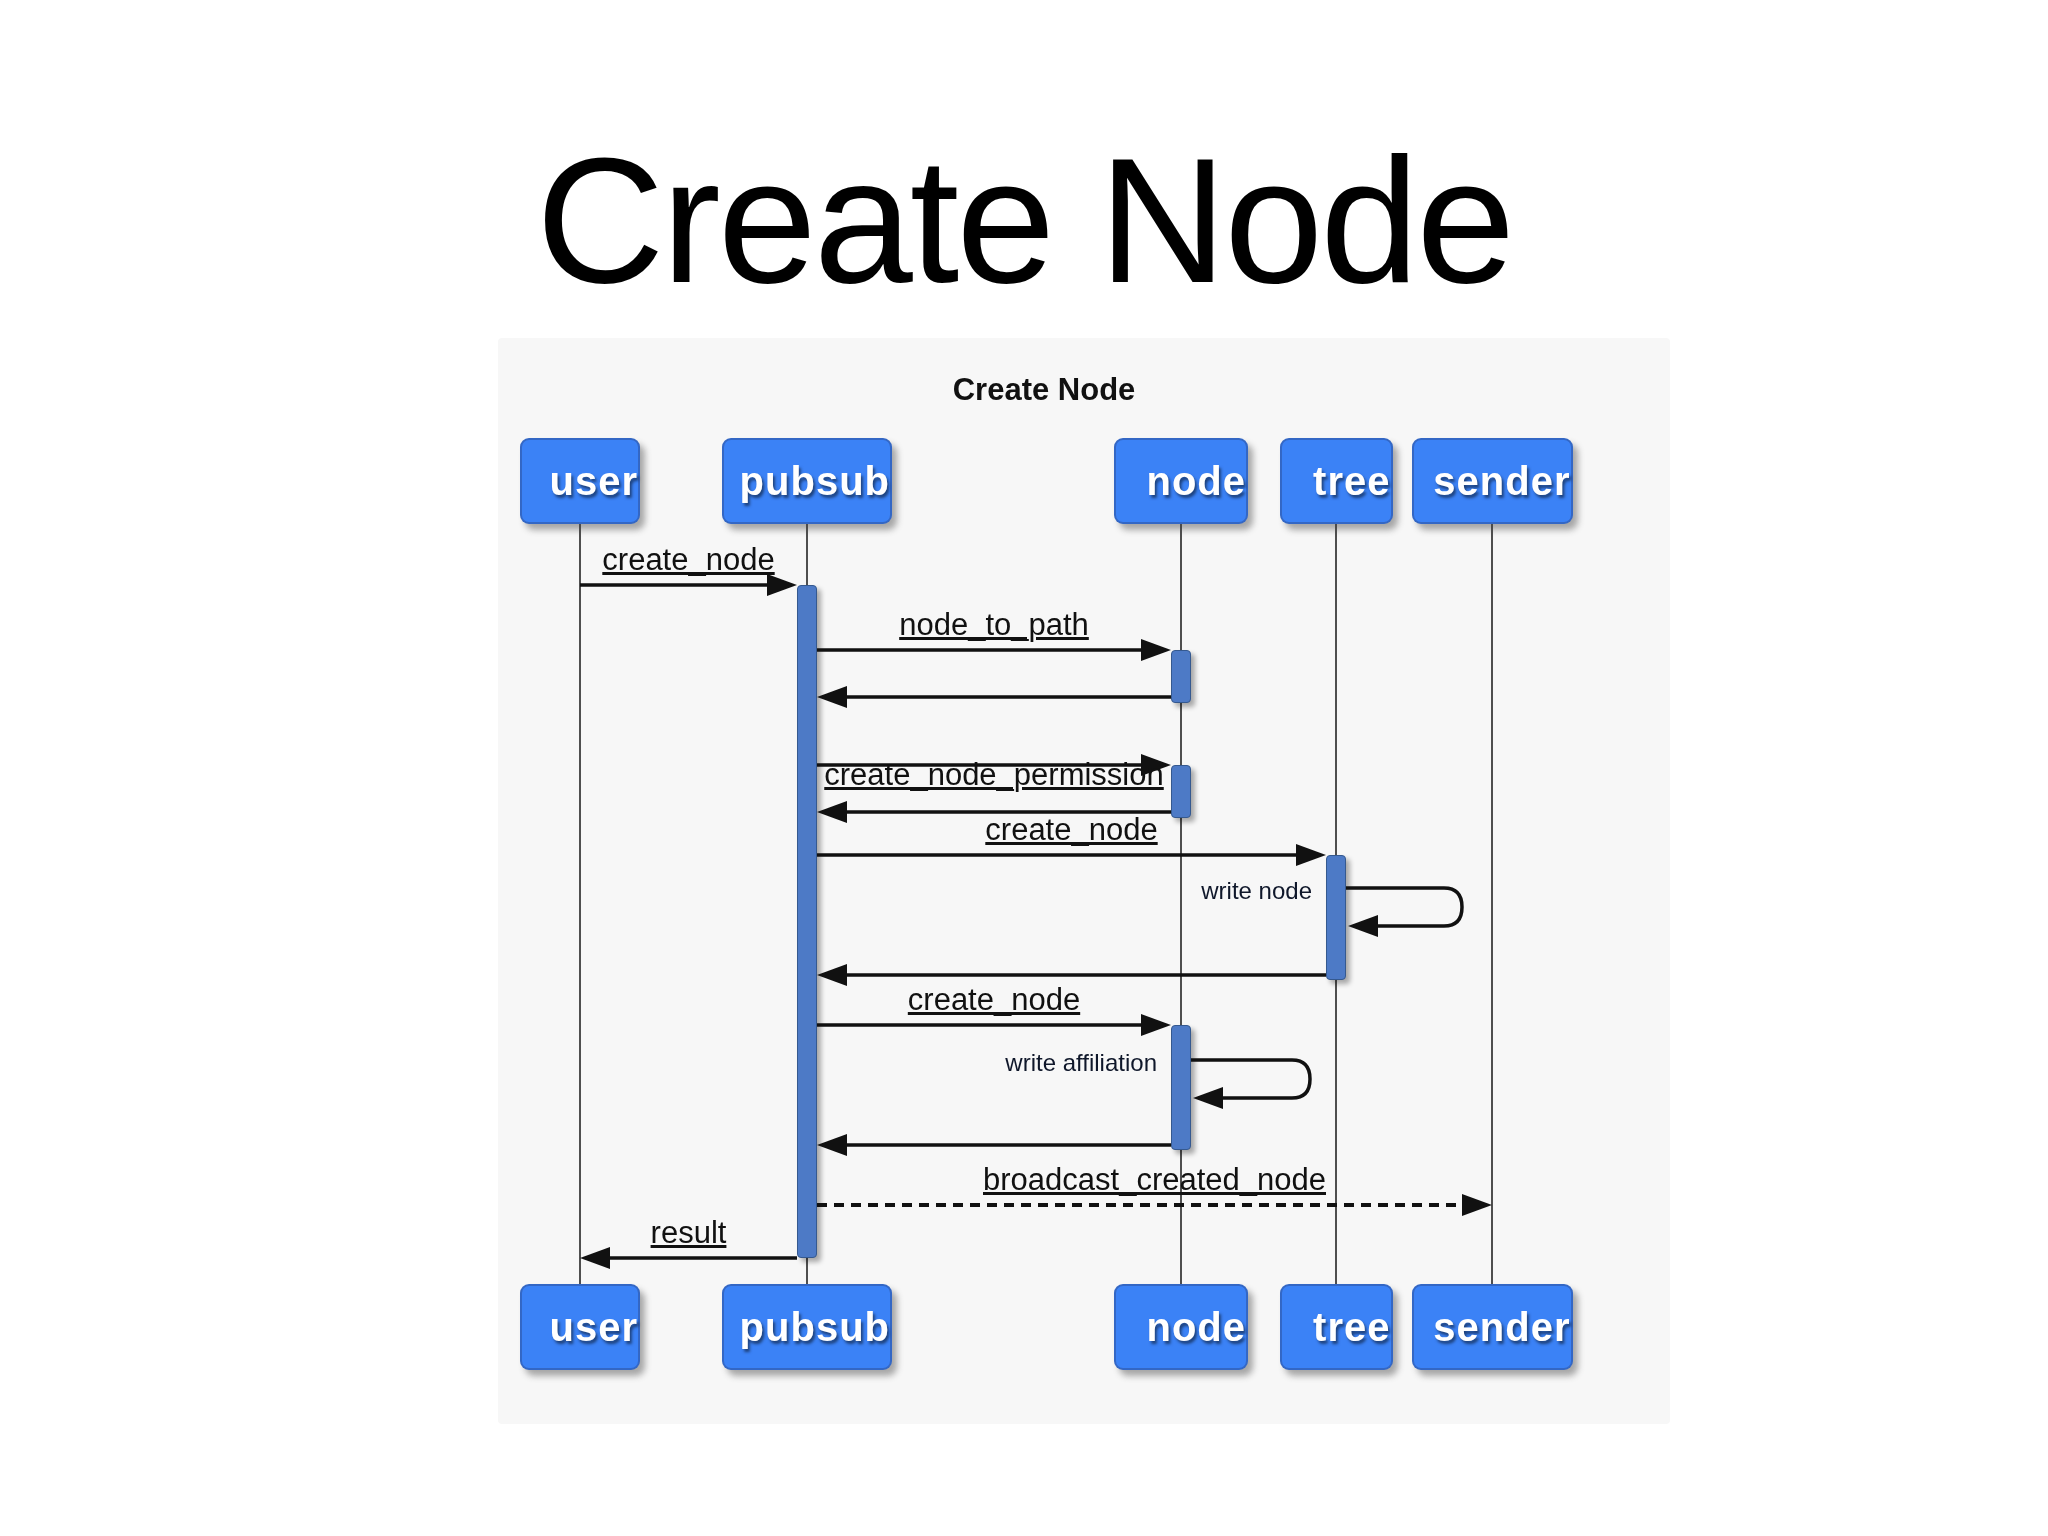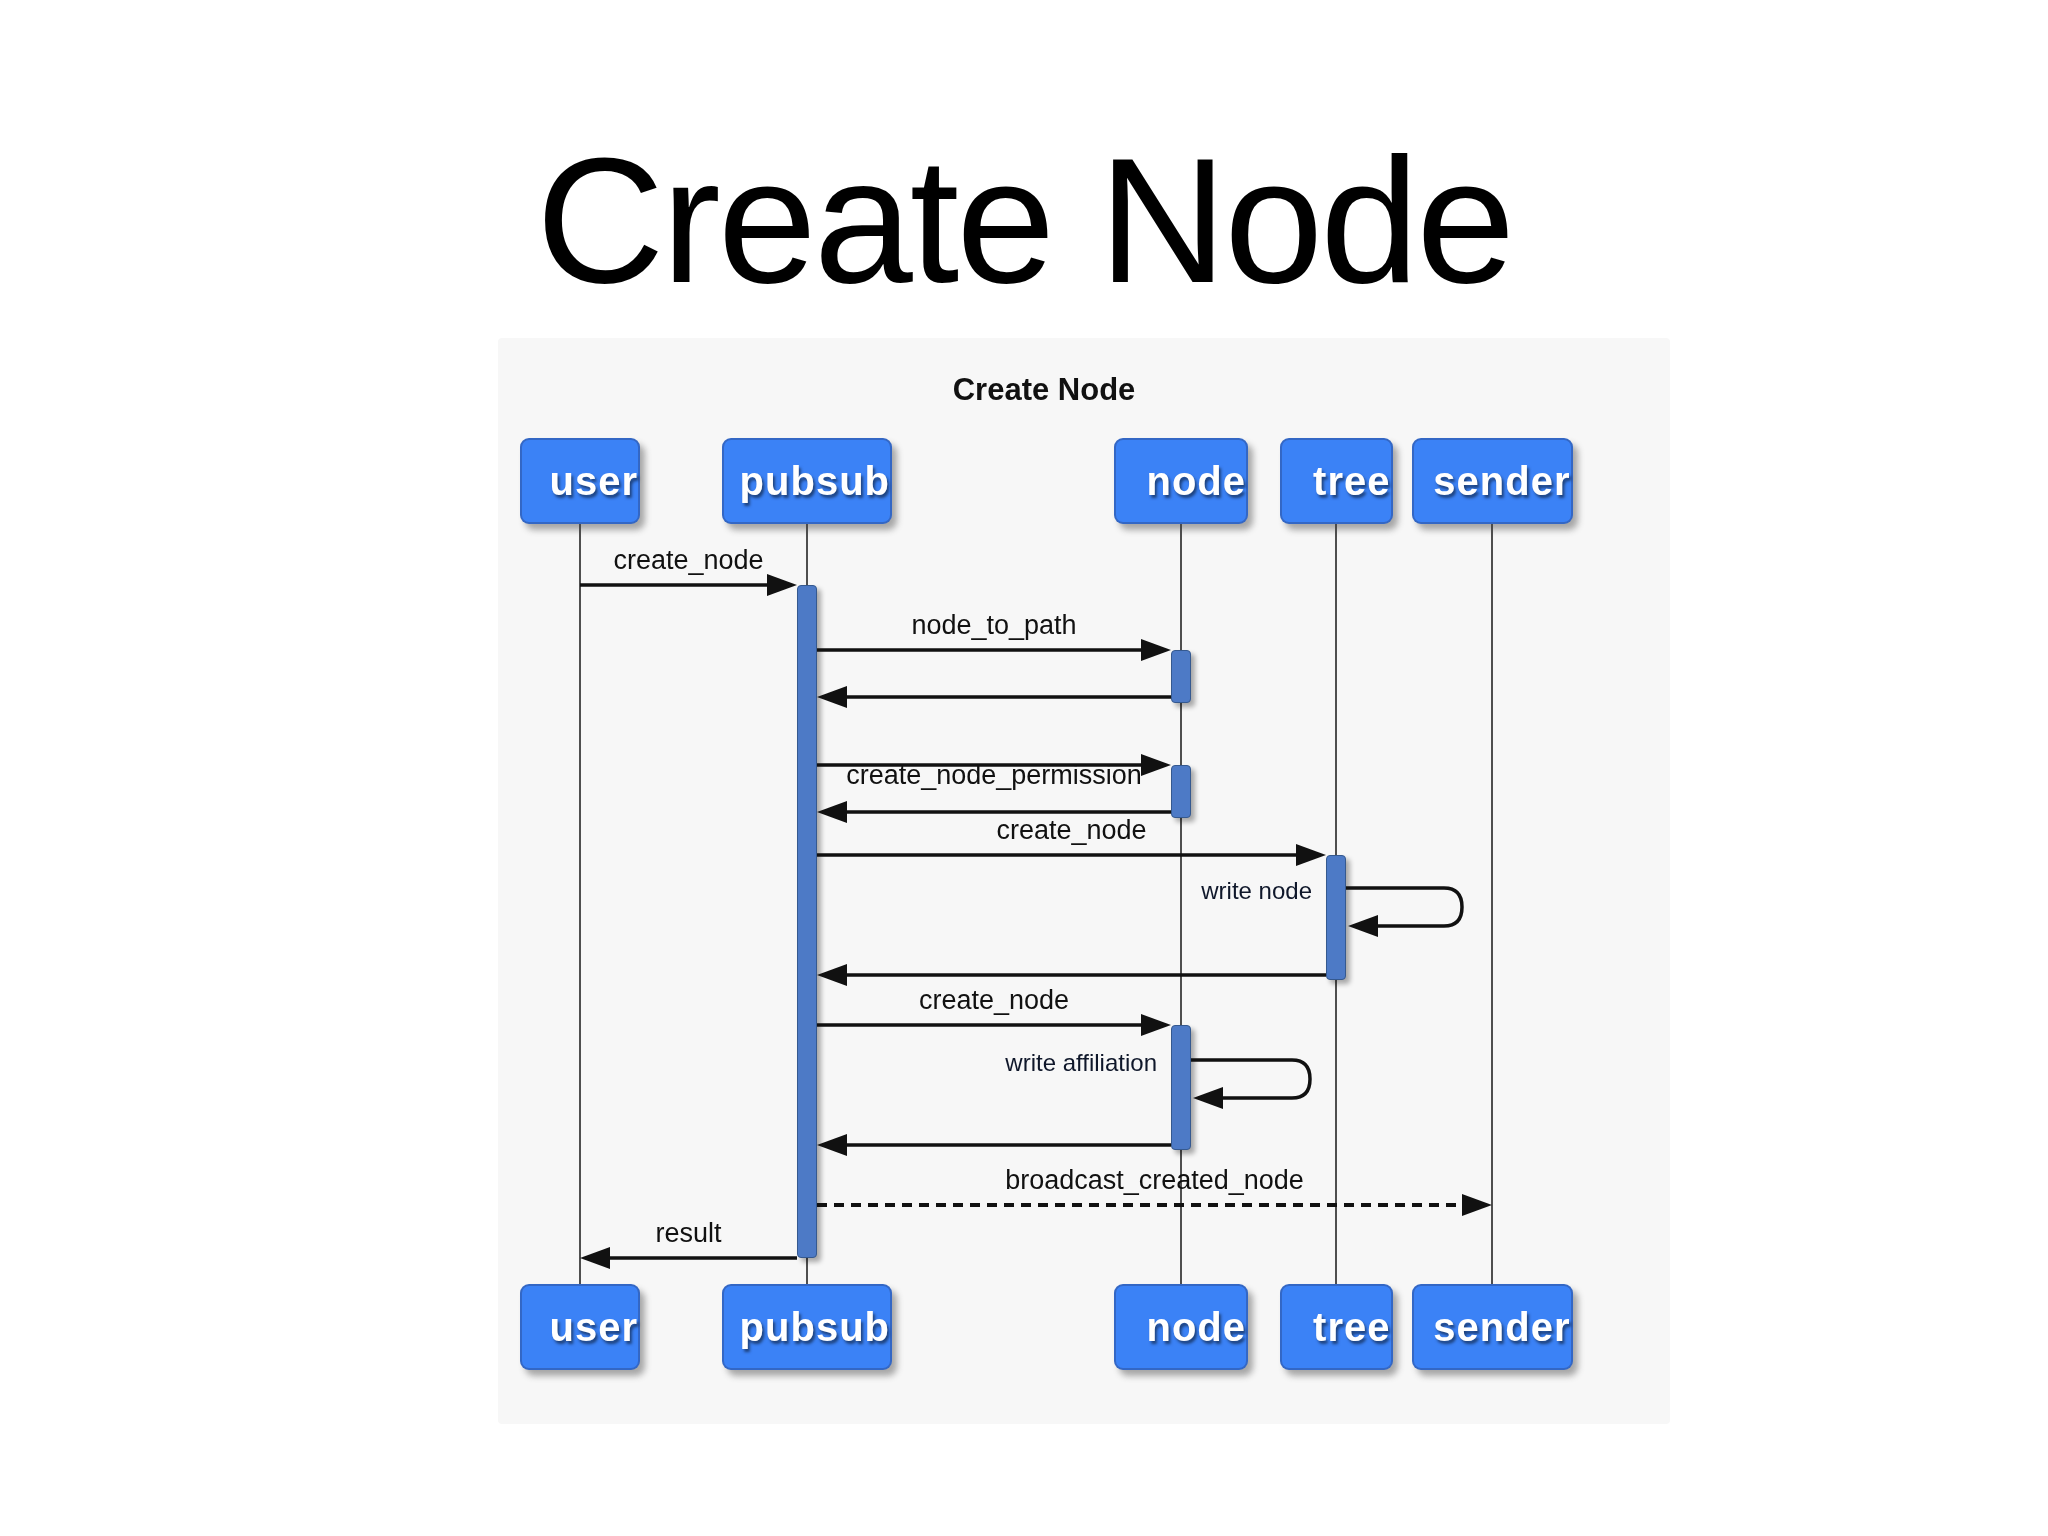--- a/index.html
+++ b/index.html
@@ -30,22 +30,22 @@
   }
   .actor-box span{
     color:#fff;font-weight:bold;font-size:40px;letter-spacing:1px;
     text-shadow:2px 3px 3px rgba(0,0,0,0.5);
   }
   .activation{
     position:absolute;background:#4d7ac6;border:1px solid #35598f;border-radius:4px;
     box-shadow:4px 4px 5px rgba(0,0,0,0.32);box-sizing:border-box;
   }
   .msg-label{
-    position:absolute;height:38px;line-height:38px;font-size:27px;color:#111;
-    white-space:nowrap;transform:translateX(-50%);text-align:center;
+    position:absolute;height:38px;line-height:38px;font-size:31px;color:#111;
+    white-space:nowrap;transform:translateX(-50%);text-align:center;text-decoration:underline;
   }
   .loop-label{
     position:absolute;height:38px;line-height:38px;font-size:24px;color:#0f172a;
     white-space:nowrap;transform:translateX(-100%);
   }
 </style>
 </head>
 <body>
 
 <div id="canvas">

